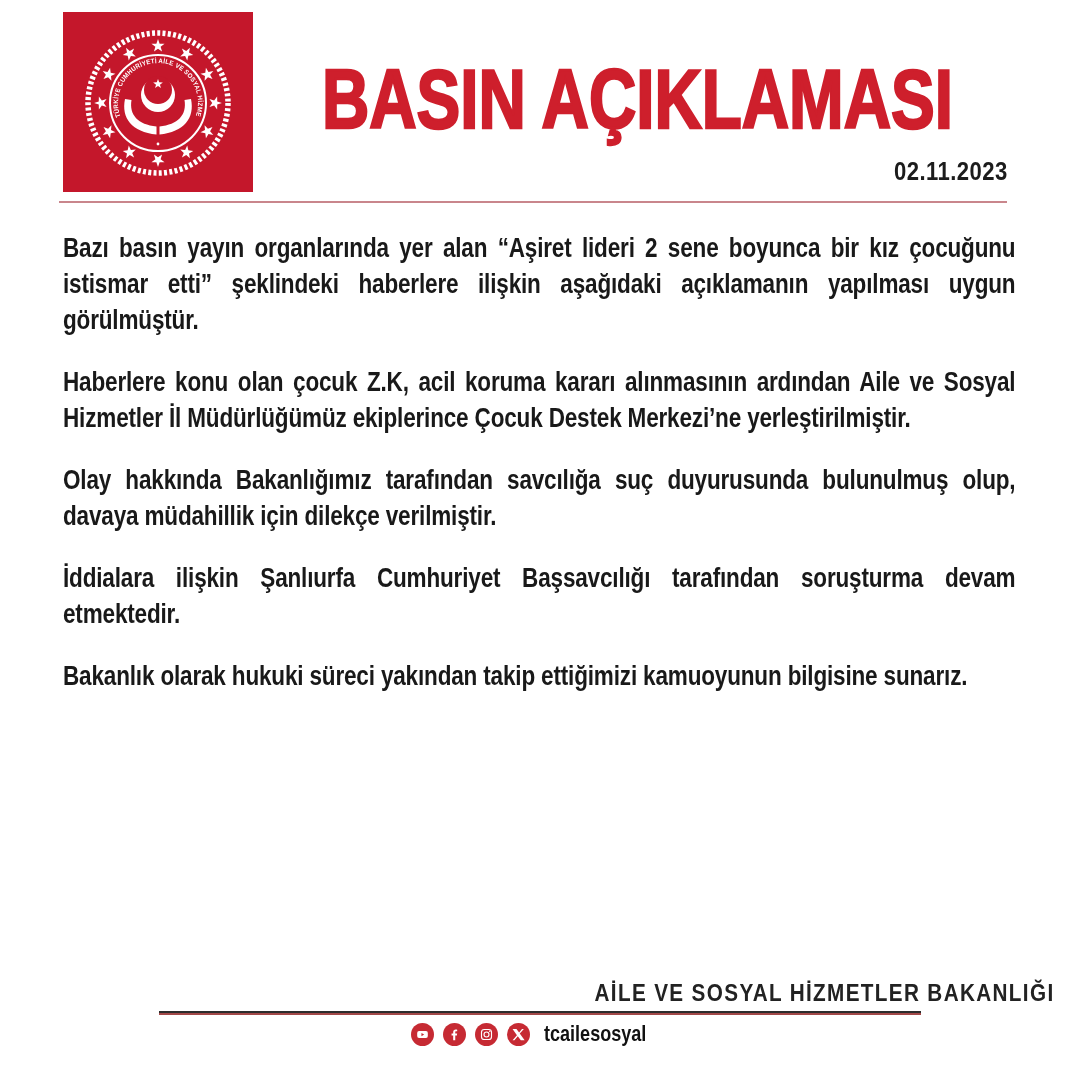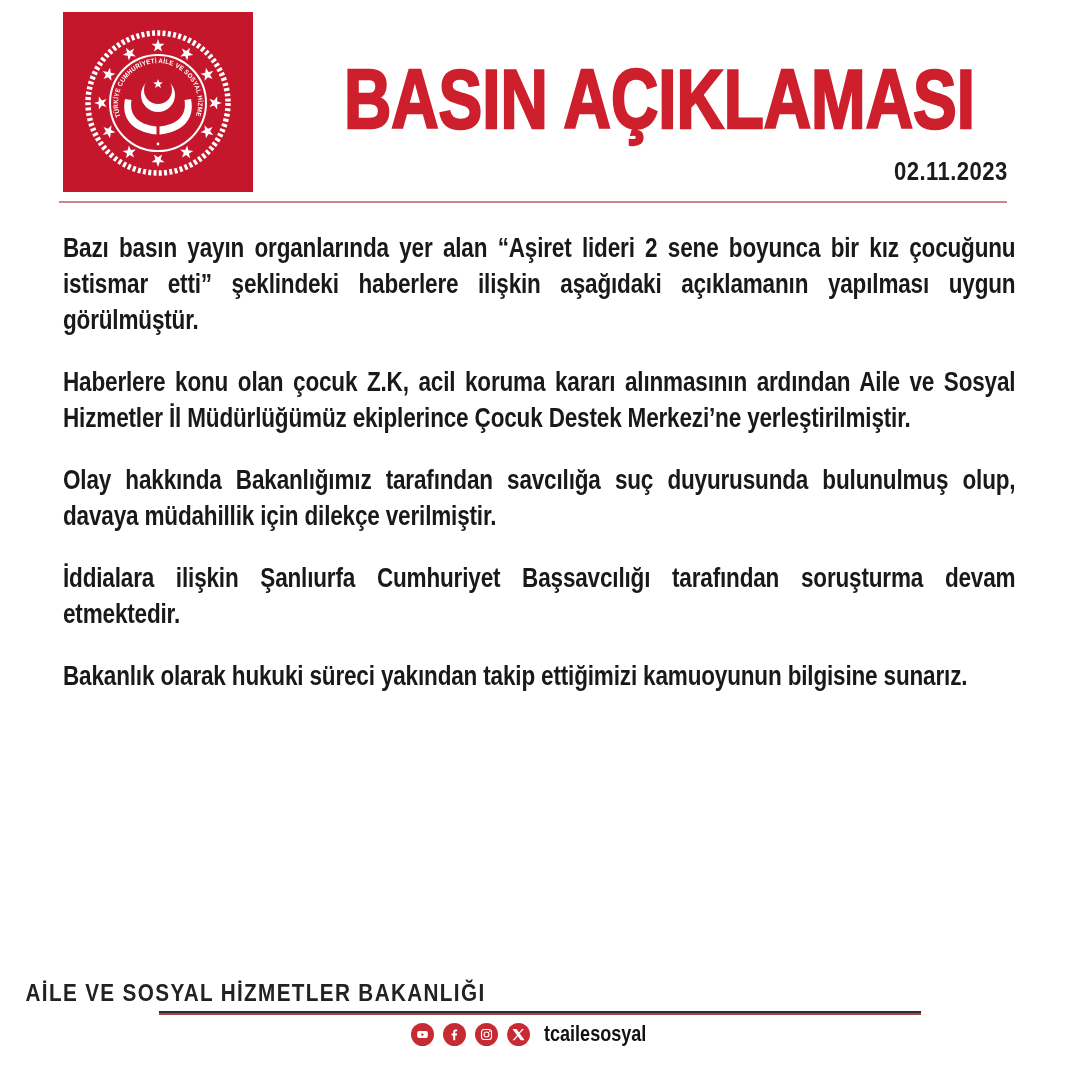--- a/index.html
+++ b/index.html
@@ -5,21 +5,21 @@
   html,body{margin:0;padding:0;background:#ffffff;}
   .page{
     position:relative;width:1080px;height:1075px;background:#ffffff;
     overflow:hidden;font-family:"Liberation Sans", sans-serif;
   }
   
   .logo-box{position:absolute;left:63px;top:12px;width:190px;height:180px;}
   .logo-box svg{display:block;width:190px;height:180px;}
   .title-wrap{
     position:absolute;left:255px;top:44px;width:765px;height:110px;
-    display:flex;align-items:center;justify-content:flex-start;
+    display:flex;align-items:center;justify-content:center;
   }
   .title{
     color:#CE1F2C;font-weight:bold;font-size:84px;line-height:1;
     white-space:nowrap;letter-spacing:0;
     transform:scaleX(0.78);
     -webkit-text-stroke:2.5px #CE1F2C;
   }
   .date{
     position:absolute;top:156px;right:72px;
     font-size:26px;font-weight:bold;color:#1c1c1c;
@@ -33,21 +33,21 @@
   
   .bodytext{
     position:absolute;left:63px;top:230px;width:1142px;
     transform:scaleX(0.834);transform-origin:left top;
     color:#191919;font-weight:bold;font-size:27px;line-height:36px;
     text-align:justify;letter-spacing:-0.2px;
   }
   .bodytext p{margin:0 0 26px 0;}
   
   .ministry-name{
-    position:absolute;top:980px;left:0;width:100%;text-align:left;
+    position:absolute;top:980px;left:0;width:100%;text-align:right;
   }
   .ministry-name span{
     display:inline-block;font-size:23px;font-weight:bold;color:#222222;
     letter-spacing:1.5px;transform:scaleX(0.9);white-space:nowrap;
   }
   .footer-rule{
     position:absolute;top:1011px;left:50%;transform:translateX(-50%);
     width:762px;
   }
   .footer-rule .dark{height:2px;background:#2c2c2c;}

